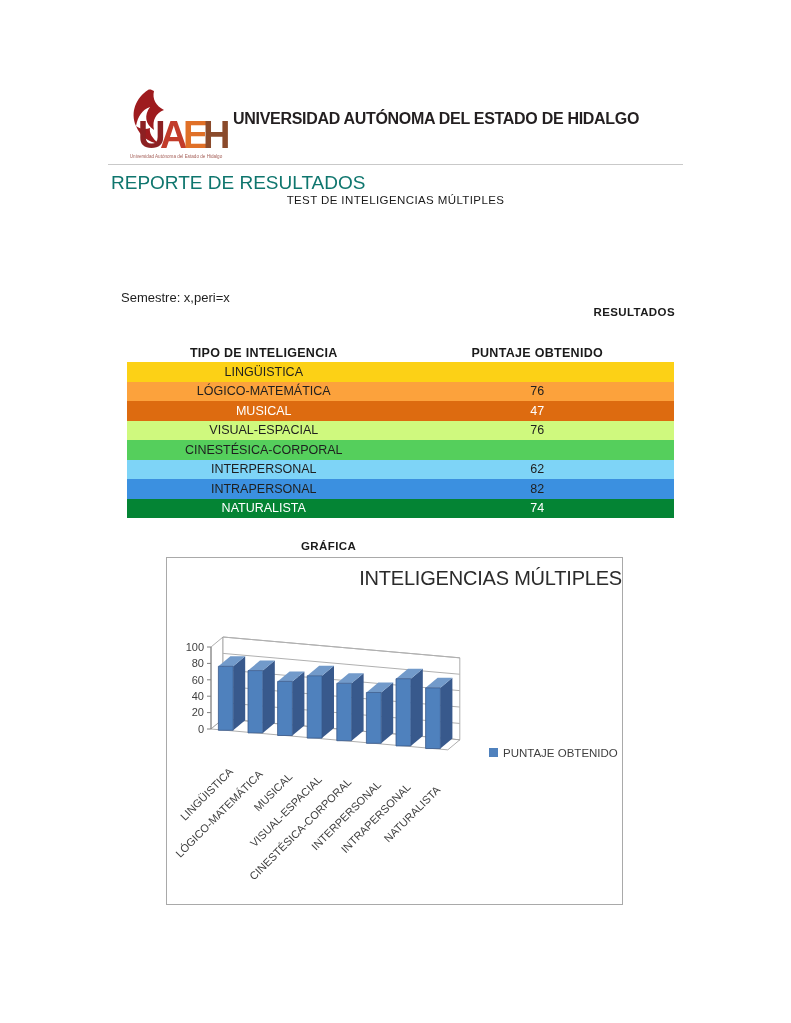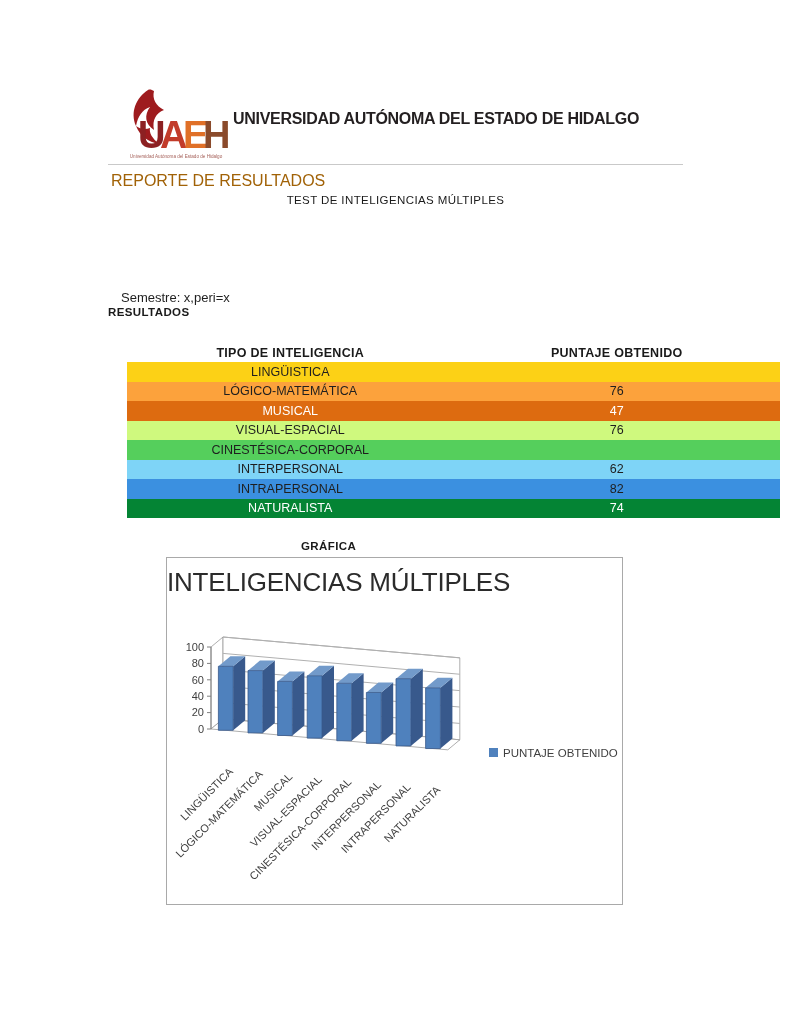--- a/index.html
+++ b/index.html
@@ -4,45 +4,45 @@
 <style>
   html,body{margin:0;padding:0;background:#888;}
   *{box-sizing:border-box;font-family:"Liberation Sans", sans-serif;}
   #page{position:relative;width:791px;height:1023px;background:#ffffff;margin:0 auto;overflow:hidden;}
 
   
   .logo{position:absolute;left:114px;top:86px;width:118px;height:80px;}
   .univ-name{position:absolute;left:233px;top:110px;font-size:16px;font-weight:bold;
              color:#231f20;letter-spacing:-0.3px;white-space:nowrap;}
   .head-rule{position:absolute;left:108px;top:164px;width:575px;height:1px;background:#c9c9c9;}
-  .report-label{position:absolute;left:111px;top:172px;font-size:16px;color:#a16207;}
+  .report-label{position:absolute;left:111px;top:172px;font-size:19px;color:#0f766e;}
   .test-title{position:absolute;left:108px;top:194px;width:575px;text-align:center;
               font-size:11.5px;font-weight:normal;letter-spacing:0.4px;color:#1a1a1a;}
 
   
   .semestre{position:absolute;left:121px;top:290px;font-size:13px;color:#1f1f1f;text-align:right;}
-  .resultados{position:absolute;left:108px;top:306px;width:567px;text-align:left;
+  .resultados{position:absolute;left:108px;top:306px;width:567px;text-align:right;
               font-size:11.5px;font-weight:bold;letter-spacing:0.4px;color:#1a1a1a;}
   .grafica{position:absolute;left:301px;top:540px;width:240px;text-align:left;
            font-size:11.5px;font-weight:bold;letter-spacing:0.4px;color:#1a1a1a;}
 
   
-  .rtable{position:absolute;left:127px;top:344px;width:653px;}
+  .rtable{position:absolute;left:127px;top:344px;width:547px;}
   .thead,.trow{display:flex;width:100%;}
   .thead{height:18px;}
   .trow{height:19.5px;}
   .tcell{width:50%;display:flex;align-items:center;justify-content:center;
          font-size:12.5px;line-height:1;}
   .thead .tcell{font-weight:bold;letter-spacing:0.3px;color:#1a1a1a;}
 
   
   .chart-box{position:absolute;left:166px;top:557px;width:457px;height:348px;
              background:#fff;border:1.5px solid #a9a9a9;}
-  .chart-title{position:absolute;left:0;top:9px;width:100%;text-align:left;
-               font-size:26px;font-weight:normal;color:#2b2b2b;letter-spacing:-0.2px;}
+  .chart-title{position:absolute;left:0;top:9px;width:100%;text-align:right;
+               font-size:20px;font-weight:normal;color:#2b2b2b;letter-spacing:-0.2px;}
   .chart-svg{position:absolute;left:0;top:0;}
 </style>
 </head>
 <body>
 
 <div id="page">
 
   <svg class="logo" viewBox="0 0 118 80">
     <g>
       <path id="bird-path" d="M34,4 C22,12 16,26 22,40 C24,30 28,24 36,21 C30,29 31,38 40,44

